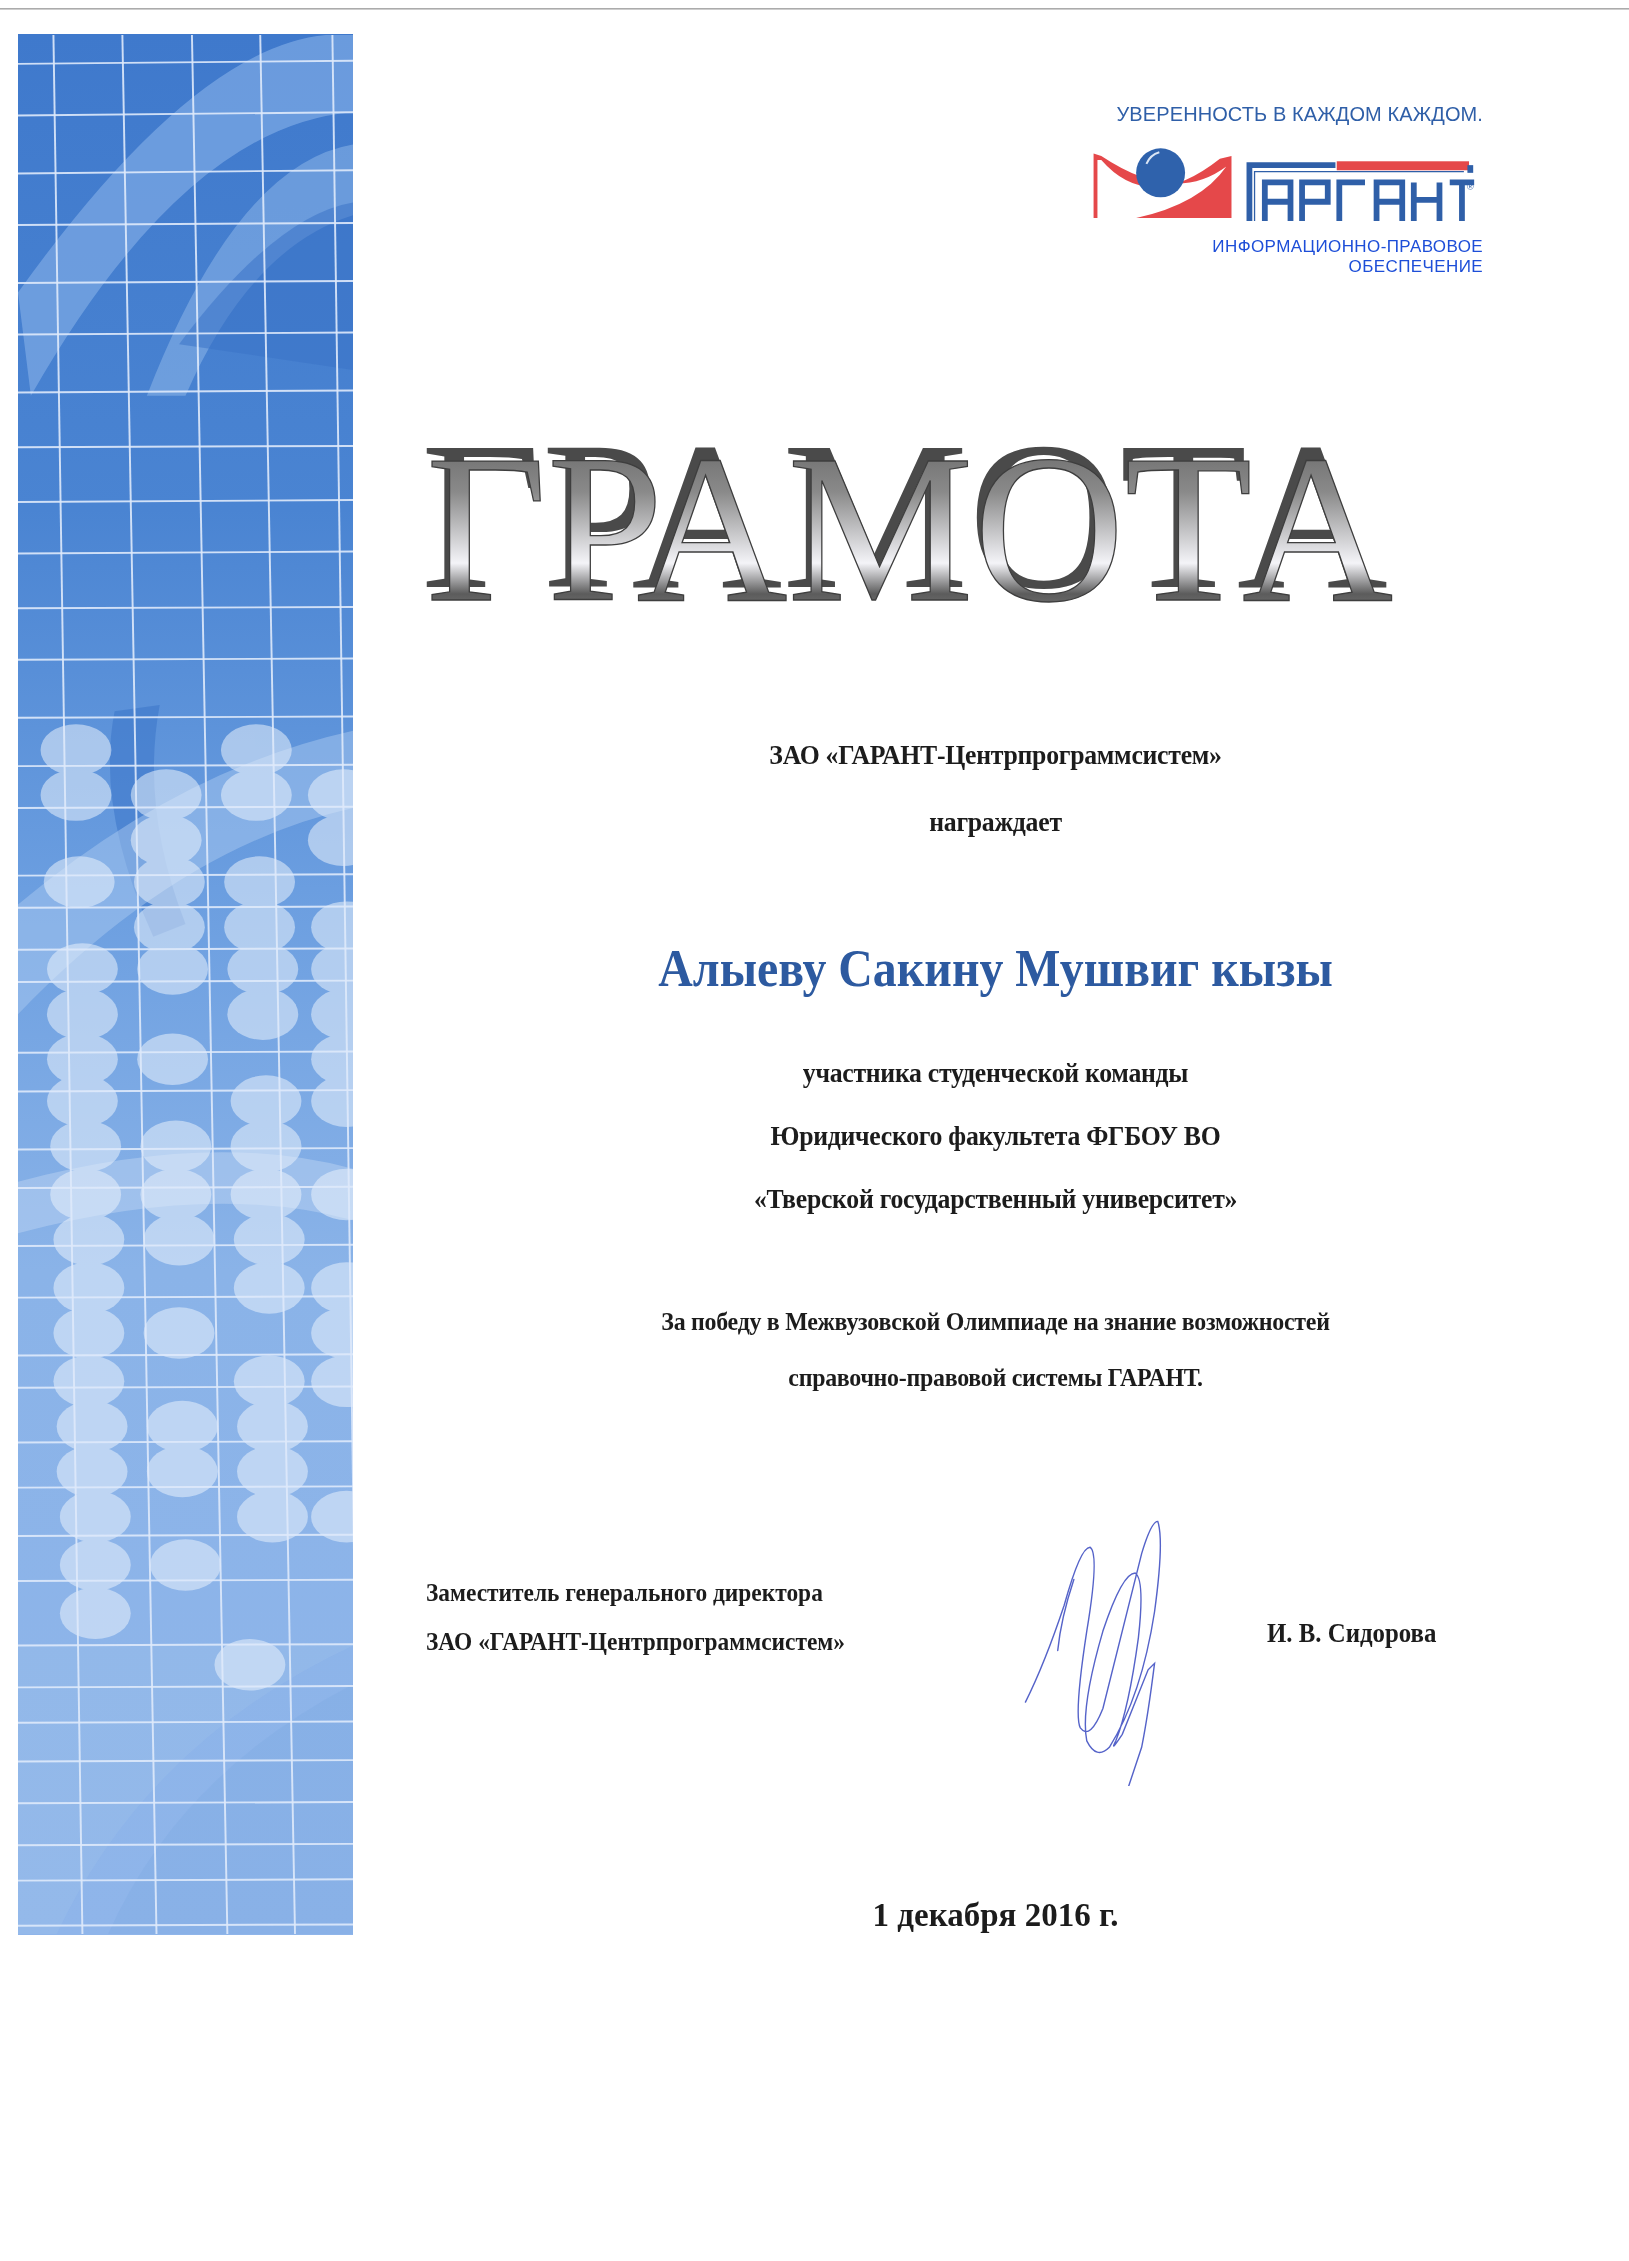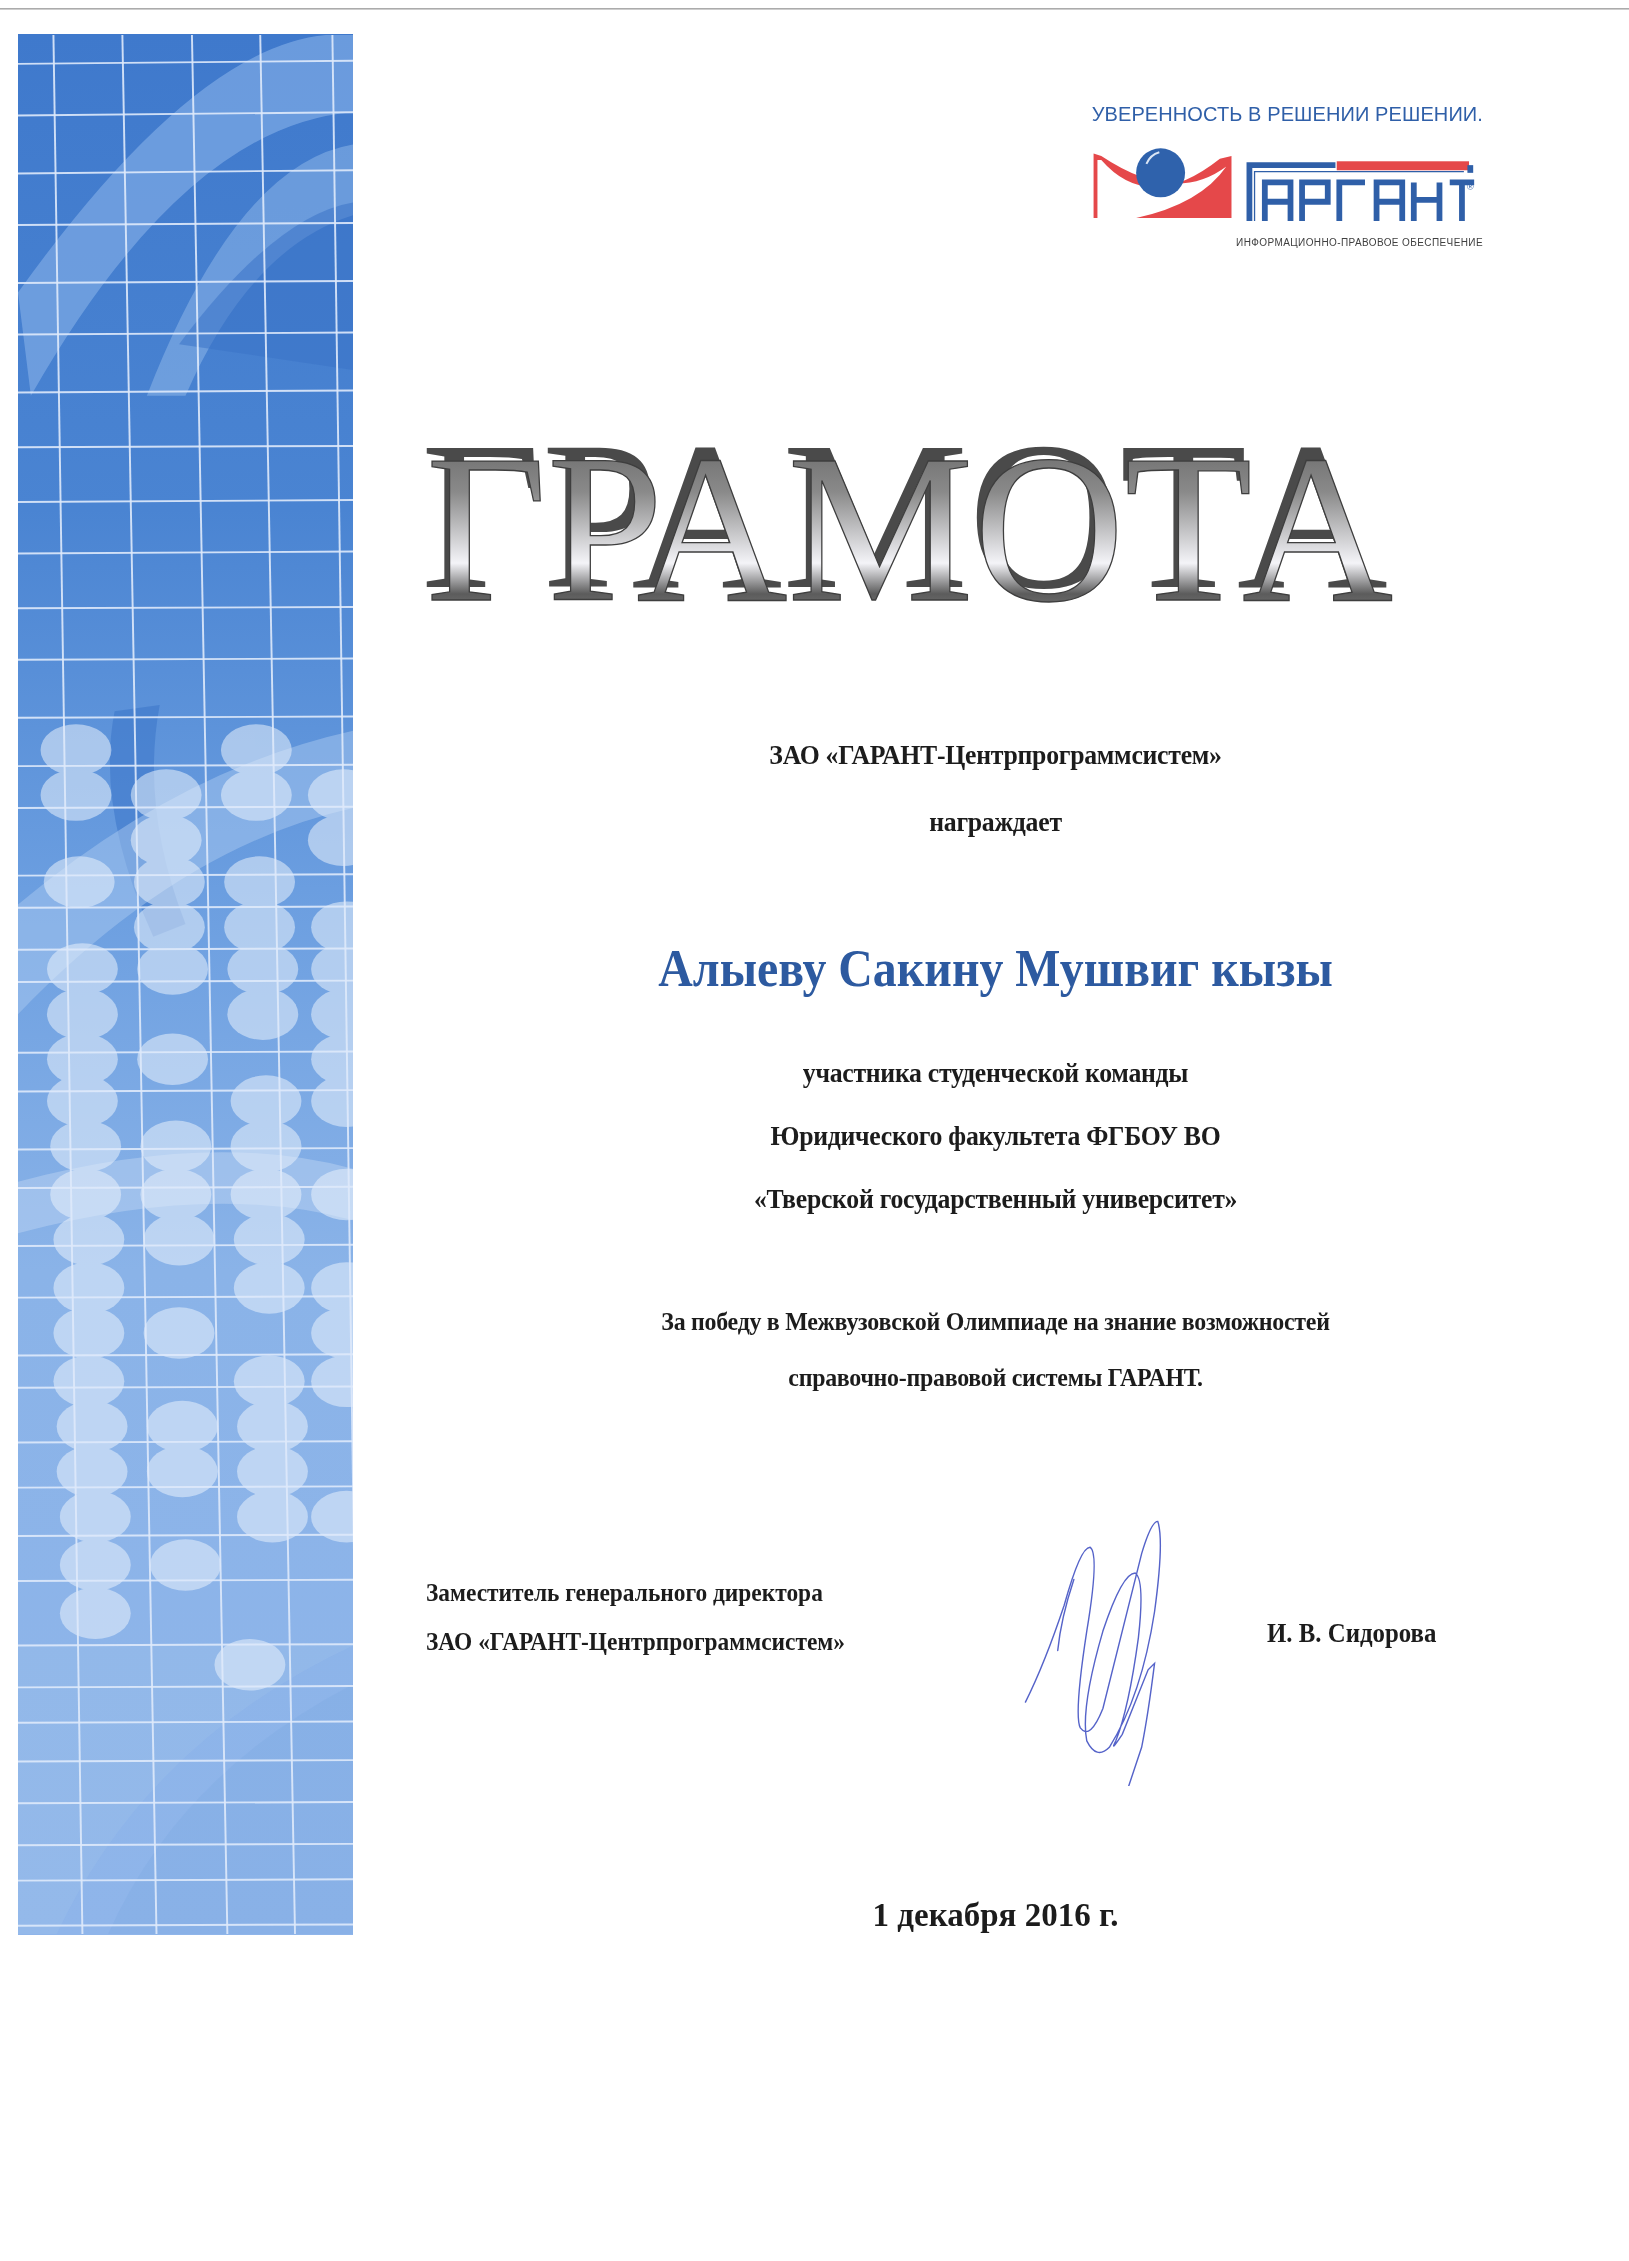--- a/index.html
+++ b/index.html
@@ -24,21 +24,21 @@
   .logo-tagline {
     position:absolute; left:0; top:0; width:393px; text-align:right;
     font-family:"Liberation Sans", "DejaVu Sans", sans-serif;
     font-size:20px; color:#2f5fa8; letter-spacing:0.1px;
   }
   .logo-mark { position:absolute; left:1.3px; top:44px; width:145px; height:71px; }
   .logo-word { position:absolute; left:155px; top:57px; width:231px; height:61px; }
   .logo-sub {
     position:absolute; left:0; top:134px; width:393px; text-align:right;
     font-family:"Liberation Sans", "DejaVu Sans", sans-serif;
-    font-size:10px; color:#404040; letter-spacing:0.4px;
+    font-size:17px; color:#1d4ed8; letter-spacing:0.4px;
   }
 
   
   .title {
     position:absolute; left:400px; top:387px; width:1019px; height:245px;
   }
   .title-svg { width:1019px; height:245px; }
 
   .line {
     position:absolute; left:361px; width:1269px; text-align:center;
@@ -196,21 +196,21 @@
         <line x1="0" y1="2745" x2="520" y2="2743"></line>
         <line x1="0" y1="2810" x2="520" y2="2808"></line>
         <line x1="0" y1="2865" x2="520" y2="2863"></line>
         <line x1="0" y1="2935" x2="520" y2="2933"></line>
       </g>
     </g>
   </svg>
 </div>
 
 <div class="logo">
-  <div class="logo-tagline">УВЕРЕННОСТЬ В РЕШЕНИИ РЕШЕНИИ.</div>
+  <div class="logo-tagline">УВЕРЕННОСТЬ В КАЖДОМ КАЖДОМ.</div>
   <svg class="logo-mark" viewBox="0 0 225 110">
     <path d="M 4 10 L 4 110 L 10 110 L 10 20 L 16 20 Q 90 105 200 18 L 218 14 L 218 110 L 70 110 Q 170 88 210 30 Q 130 90 16 14 Z" fill="#e5484a"></path>
     <circle cx="108" cy="40" r="38" fill="#2f62ac"></circle>
     <path d="M 86 26 Q 92 12 106 8" stroke="#dbe6f5" stroke-width="3" fill="none"></path>
   </svg>
   <svg class="logo-word" viewBox="0 0 358 95">
     <rect x="142" y="2" width="206" height="14" fill="#e5484a"></rect>
     <g fill="none" stroke="#2f5fa8" stroke-width="9">
       <path d="M 6 95 L 6 8 L 140 8"></path>
       <path d="M 350 8 L 350 20"></path>

